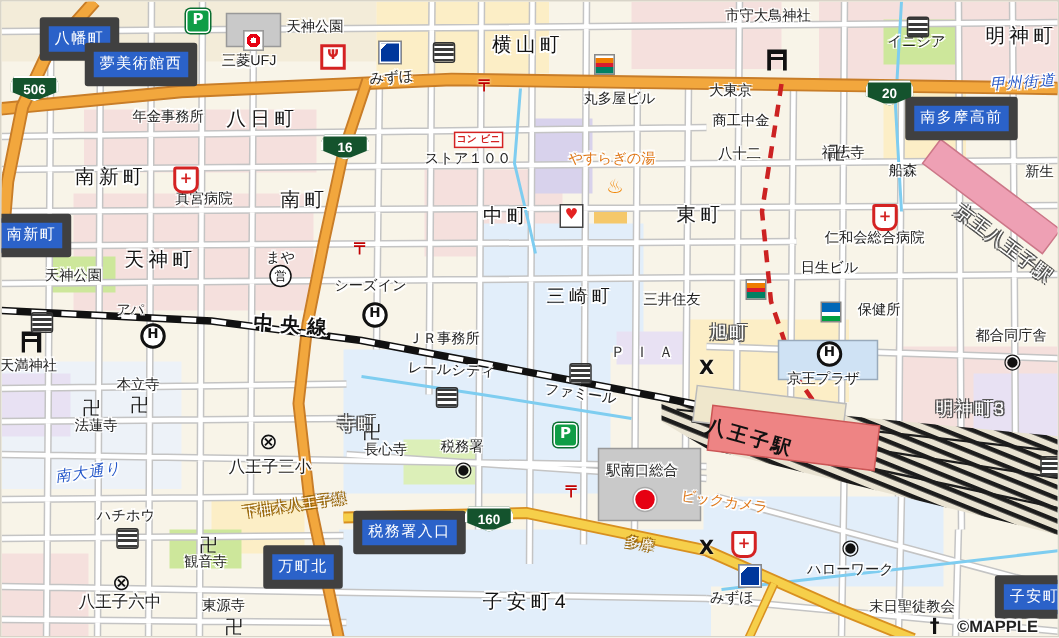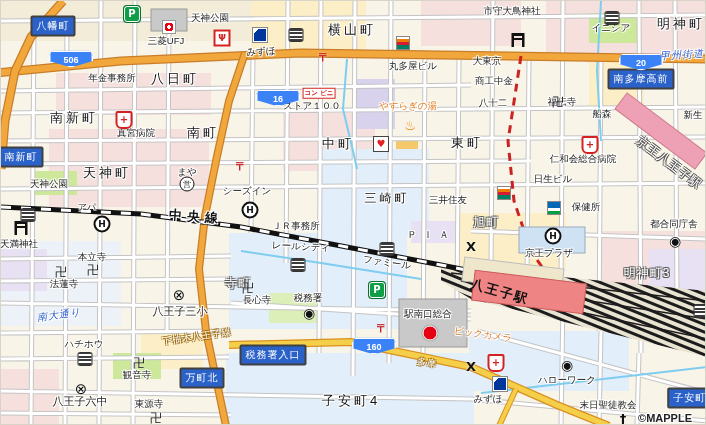--- a/index.html
+++ b/index.html
@@ -8,21 +8,21 @@
   .map-frame svg{position:absolute;left:0;top:0;z-index:0;}
   #label-layer{position:absolute;left:0;top:0;width:706px;height:425px;z-index:10;}
 
   .lbl{position:absolute;transform:translate(-50%,-50%);white-space:pre;color:#222;font-size:10px;
        text-shadow:-1px -1px 0 #fff,1px -1px 0 #fff,-1px 1px 0 #fff,1px 1px 0 #fff,0 1px 0 #fff,0 -1px 0 #fff;}
   .town{font-size:13px;letter-spacing:3px;color:#141414;}
   .town-rev{font-size:12px;letter-spacing:1px;color:#fff;
        text-shadow:-1px -1px 0 #555,1px -1px 0 #555,-1px 1px 0 #555,1px 1px 0 #555;}
   .poi{font-size:9.5px;}
   .sign{background:#2b62c9;color:#fff;font-size:10px;padding:1px 4px 2px 4px;border-radius:2px;
-       letter-spacing:1px;text-shadow:none;border:2px solid #404040;}
+       letter-spacing:1px;text-shadow:none;border:6px solid #404040;}
   .roadblue{color:#2356c9;font-style:italic;font-size:10px;letter-spacing:1px;}
   .orange{color:#e07818;font-size:9.5px;}
   .onroad{color:#fff;font-size:9px;letter-spacing:1px;
        text-shadow:-1px -1px 0 #9a6a10,1px -1px 0 #9a6a10,-1px 1px 0 #9a6a10,1px 1px 0 #9a6a10;}
   .rail{font-size:13px;font-weight:bold;letter-spacing:5px;color:#111;}
   .station{font-size:13px;font-weight:bold;letter-spacing:2px;color:#111;text-shadow:none;}
   .copyright{font-size:11px;font-weight:bold;color:#222;}
   .pia{letter-spacing:6px;font-size:10px;color:#333;}
 
   .micon{position:absolute;transform:translate(-50%,-50%);display:flex;align-items:center;justify-content:center;
@@ -43,24 +43,24 @@
   .icon-conbini{background:#fff;border:1px solid #d42222;color:#d42222;font-size:6.5px;font-weight:bold;padding:1px;text-align:center;}
   .icon-church{color:#111;font-size:13px;font-weight:bold;}
   .icon-restaurant{width:13px;height:13px;background:#fff;border:2px solid #d42222;color:#d42222;font-size:9px;font-weight:bold;}
   .icon-seven{width:12px;height:12px;border:1px solid #888;background:linear-gradient(180deg,#fff 0 2px,#ef7c00 2px 5px,#d81c2f 5px 8px,#008063 8px 12px);}
   .icon-famima{width:12px;height:12px;border:1px solid #888;background:linear-gradient(180deg,#0068b7 0 6px,#fff 6px 9px,#00a040 9px 12px);}
   .icon-mufg{width:12px;height:12px;border:1px solid #999;background:radial-gradient(circle,#fff 0 2px,#e60012 2px 4.5px,#fff 4.5px);}
   .icon-mizuho{width:12px;height:12px;background:#00379c;border:1px solid #fff;box-shadow:0 0 0 1px #888;background-image:linear-gradient(135deg,#fff 0 3px,#00379c 3px);}
   .icon-torii{width:13px;height:11px;border-top:3px solid #111;background:linear-gradient(90deg,#111 0 2.5px,transparent 2.5px 10.5px,#111 10.5px 13px);position:relative;}
   .icon-torii::after{content:"";position:absolute;top:2px;left:1px;right:1px;height:2px;background:#111;}
 
-  .shield{position:absolute;transform:translate(-50%,-50%);width:44px;height:17px;background:#3b82f6;
+  .shield{position:absolute;transform:translate(-50%,-50%);width:32px;height:17px;background:#14532d;
           clip-path:polygon(8% 0,92% 0,100% 30%,100% 62%,50% 100%,0 62%,0 30%);
           color:#fff;font-weight:bold;font-size:9px;display:flex;align-items:center;justify-content:center;
-          box-shadow:inset 0 0 0 1.5px #fff;z-index:11;margin-left:48px;}
+          box-shadow:inset 0 0 0 1.5px #fff;z-index:11;}
 
   .property-marker{position:absolute;left:333px;top:160px;width:58px;height:27px;background:#e8281e;
           border:2px solid #a81410;color:#fff;font-weight:bold;font-size:16px;letter-spacing:2px;
           display:flex;align-items:center;justify-content:center;z-index:30;box-shadow:1px 2px 3px rgba(0,0,0,.35);}
   .property-marker::after{content:"";position:absolute;left:50%;top:100%;transform:translateX(-50%);
           width:0;height:0;border:8px solid transparent;border-top:30px solid #e8281e;margin-top:-3px;}
 </style>
 </head>
 <body>
 
@@ -160,20 +160,21 @@
     <rect x="462" y="262" width="100" height="24" fill="#efe7cc" stroke="#bbb" transform="rotate(7 512 274)"></rect>
     <rect x="472" y="276" width="112" height="30" fill="#ee8484" stroke="#cc5555" transform="rotate(7 528 291)"></rect>
     <rect x="610" y="120" width="100" height="20" fill="#eea0b4" stroke="#cc7788" transform="rotate(37 660 130)"></rect>
     <rect x="398" y="298" width="68" height="48" fill="#c9c9c9" stroke="#999"></rect>
     <rect x="518" y="226" width="66" height="26" fill="#cfe2f4" stroke="#9ab"></rect>
     <rect x="150" y="8" width="36" height="22" fill="#c9c9c9" stroke="#999"></rect>
   </svg>
 
   <div id="label-layer">
       <div class="lbl sign" style="left: 52px; top: 25px;">八幡町</div>
+      <div class="lbl sign" style="left: 93px; top: 42px;">夢美術館西</div>
       <div class="lbl sign" style="left: 20px; top: 156px;">南新町</div>
       <div class="lbl sign" style="left: 640px; top: 78px;">南多摩高前</div>
       <div class="lbl sign" style="left: 201px; top: 377px;">万町北</div>
       <div class="lbl sign" style="left: 272px; top: 354px;">税務署入口</div>
       <div class="lbl sign" style="left: 692px; top: 397px;">子安町4</div>
       <div class="lbl town" style="left: 174px; top: 78px;">八日町</div>
       <div class="lbl town" style="left: 351px; top: 29px;">横山町</div>
       <div class="lbl town" style="left: 680px; top: 23px;">明神町</div>
       <div class="lbl town" style="left: 73px; top: 117px;">南新町</div>
       <div class="lbl town" style="left: 202px; top: 132px;">南町</div>

